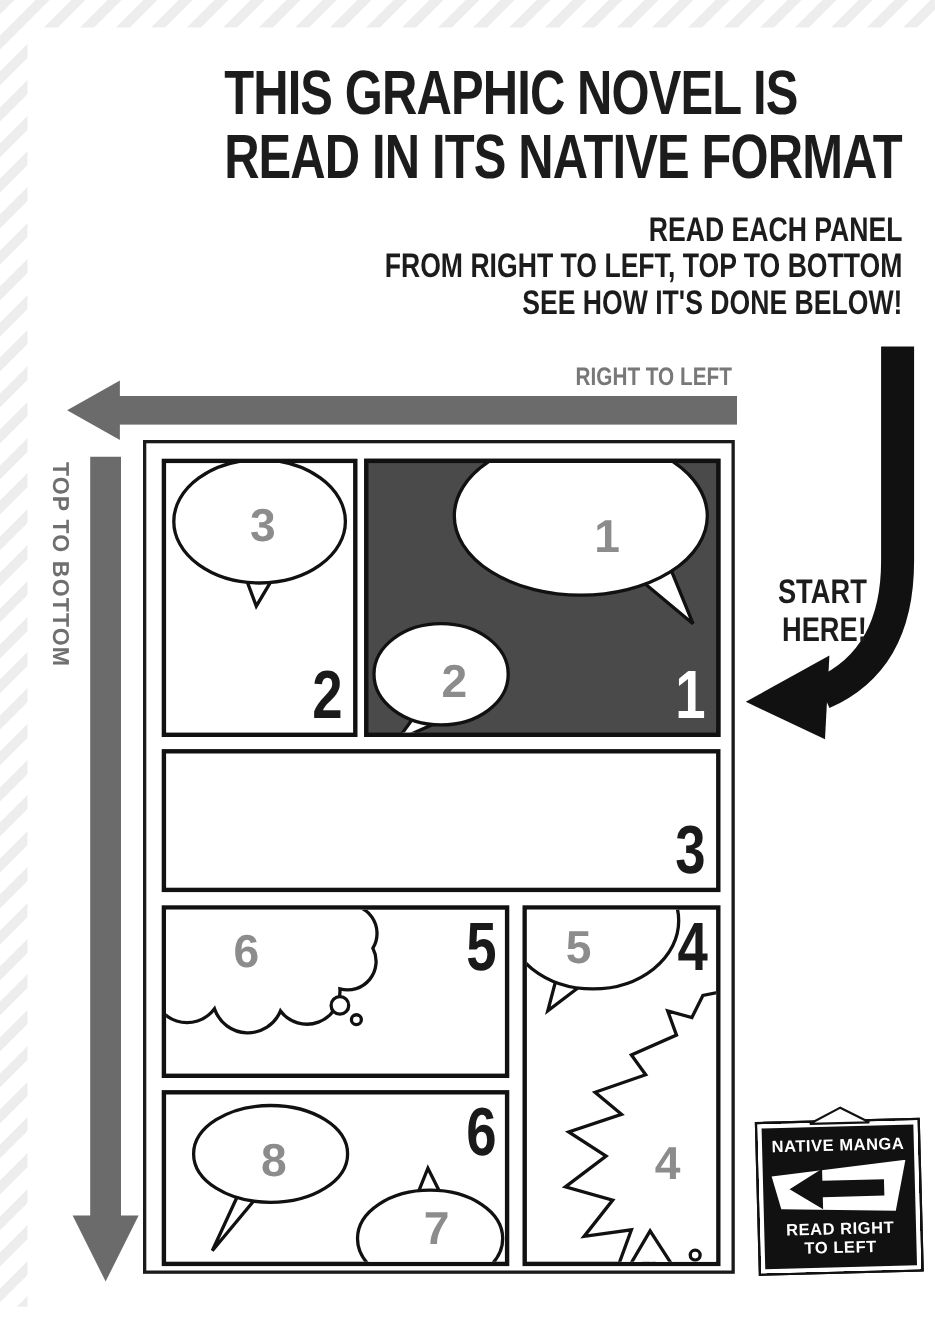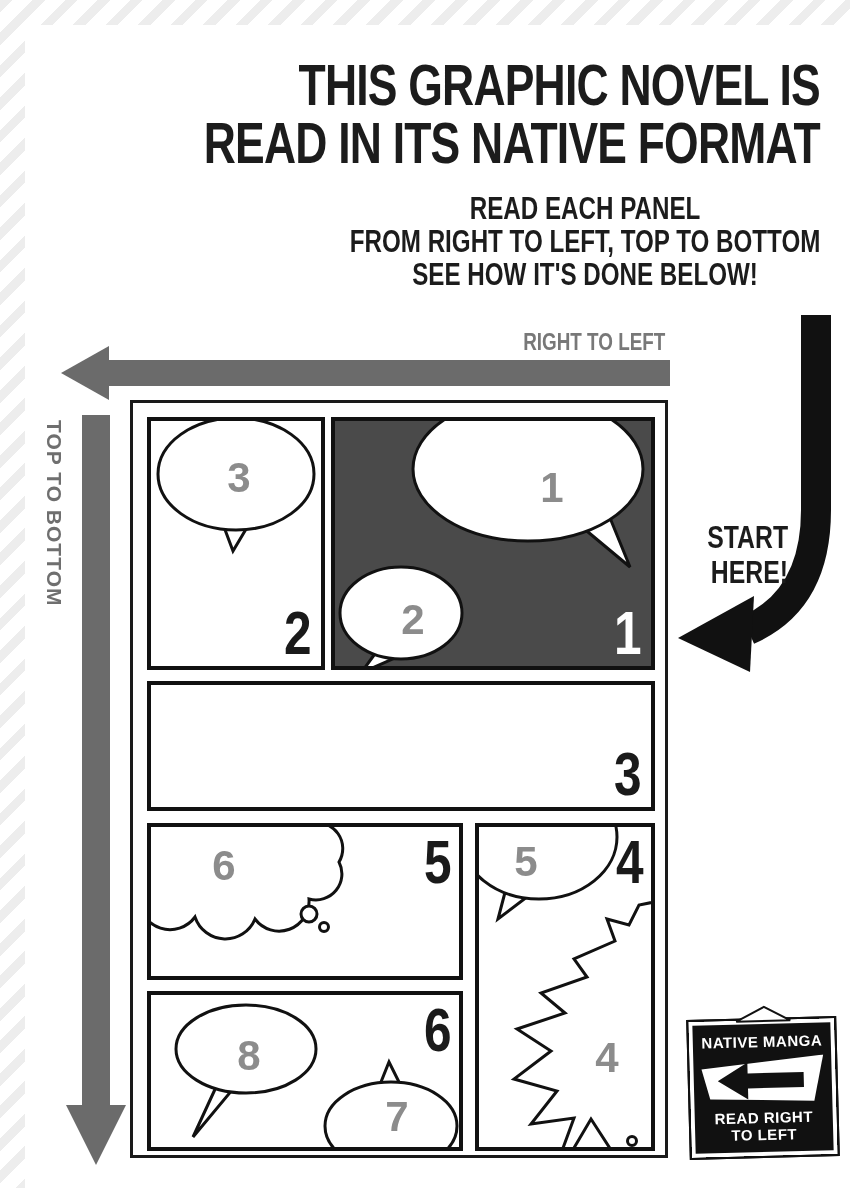--- a/index.html
+++ b/index.html
@@ -11,23 +11,23 @@
   
   .stripe-top {
     position:absolute; left:0; top:0; width:850px; height:25px;
     background:repeating-linear-gradient(135deg,#ededed 0 9px,#ffffff 9px 23px);
   }
   .stripe-left {
     position:absolute; left:0; top:0; width:25px; height:1188px;
     background:repeating-linear-gradient(135deg,#ededed 0 9px,#ffffff 9px 23px);
   }
   
-  .title { position:absolute; right:30px; top:56px; text-align:right; font-weight:bold;
+  .title { position:absolute; right:30px; top:56px; font-weight:bold;
            font-size:57px; line-height:58px; letter-spacing:-1px; }
-  .subtitle { position:absolute; right:30px; top:192px; text-align:center; font-weight:bold;
+  .subtitle { position:absolute; right:30px; top:192px; text-align:right; font-weight:bold;
            font-size:31px; line-height:33px; }
   .sqz { transform:scaleX(0.78); transform-origin:100% 50%; }
   
   .rtl-label { position:absolute; right:185px; top:329px; font-weight:bold; font-size:23px;
            color:#787878; transform:scaleX(0.82); transform-origin:100% 50%; }
   .rtl-arrow { position:absolute; left:55px; top:344px; }
   .ttb-label { position:absolute; left:42px; top:420px; writing-mode:vertical-rl;
            font-weight:bold; font-size:21px; color:#6f6f6f; letter-spacing:1px; }
   .ttb-arrow { position:absolute; left:62px; top:415px; }
   .start-arrow { position:absolute; left:660px; top:300px; }

